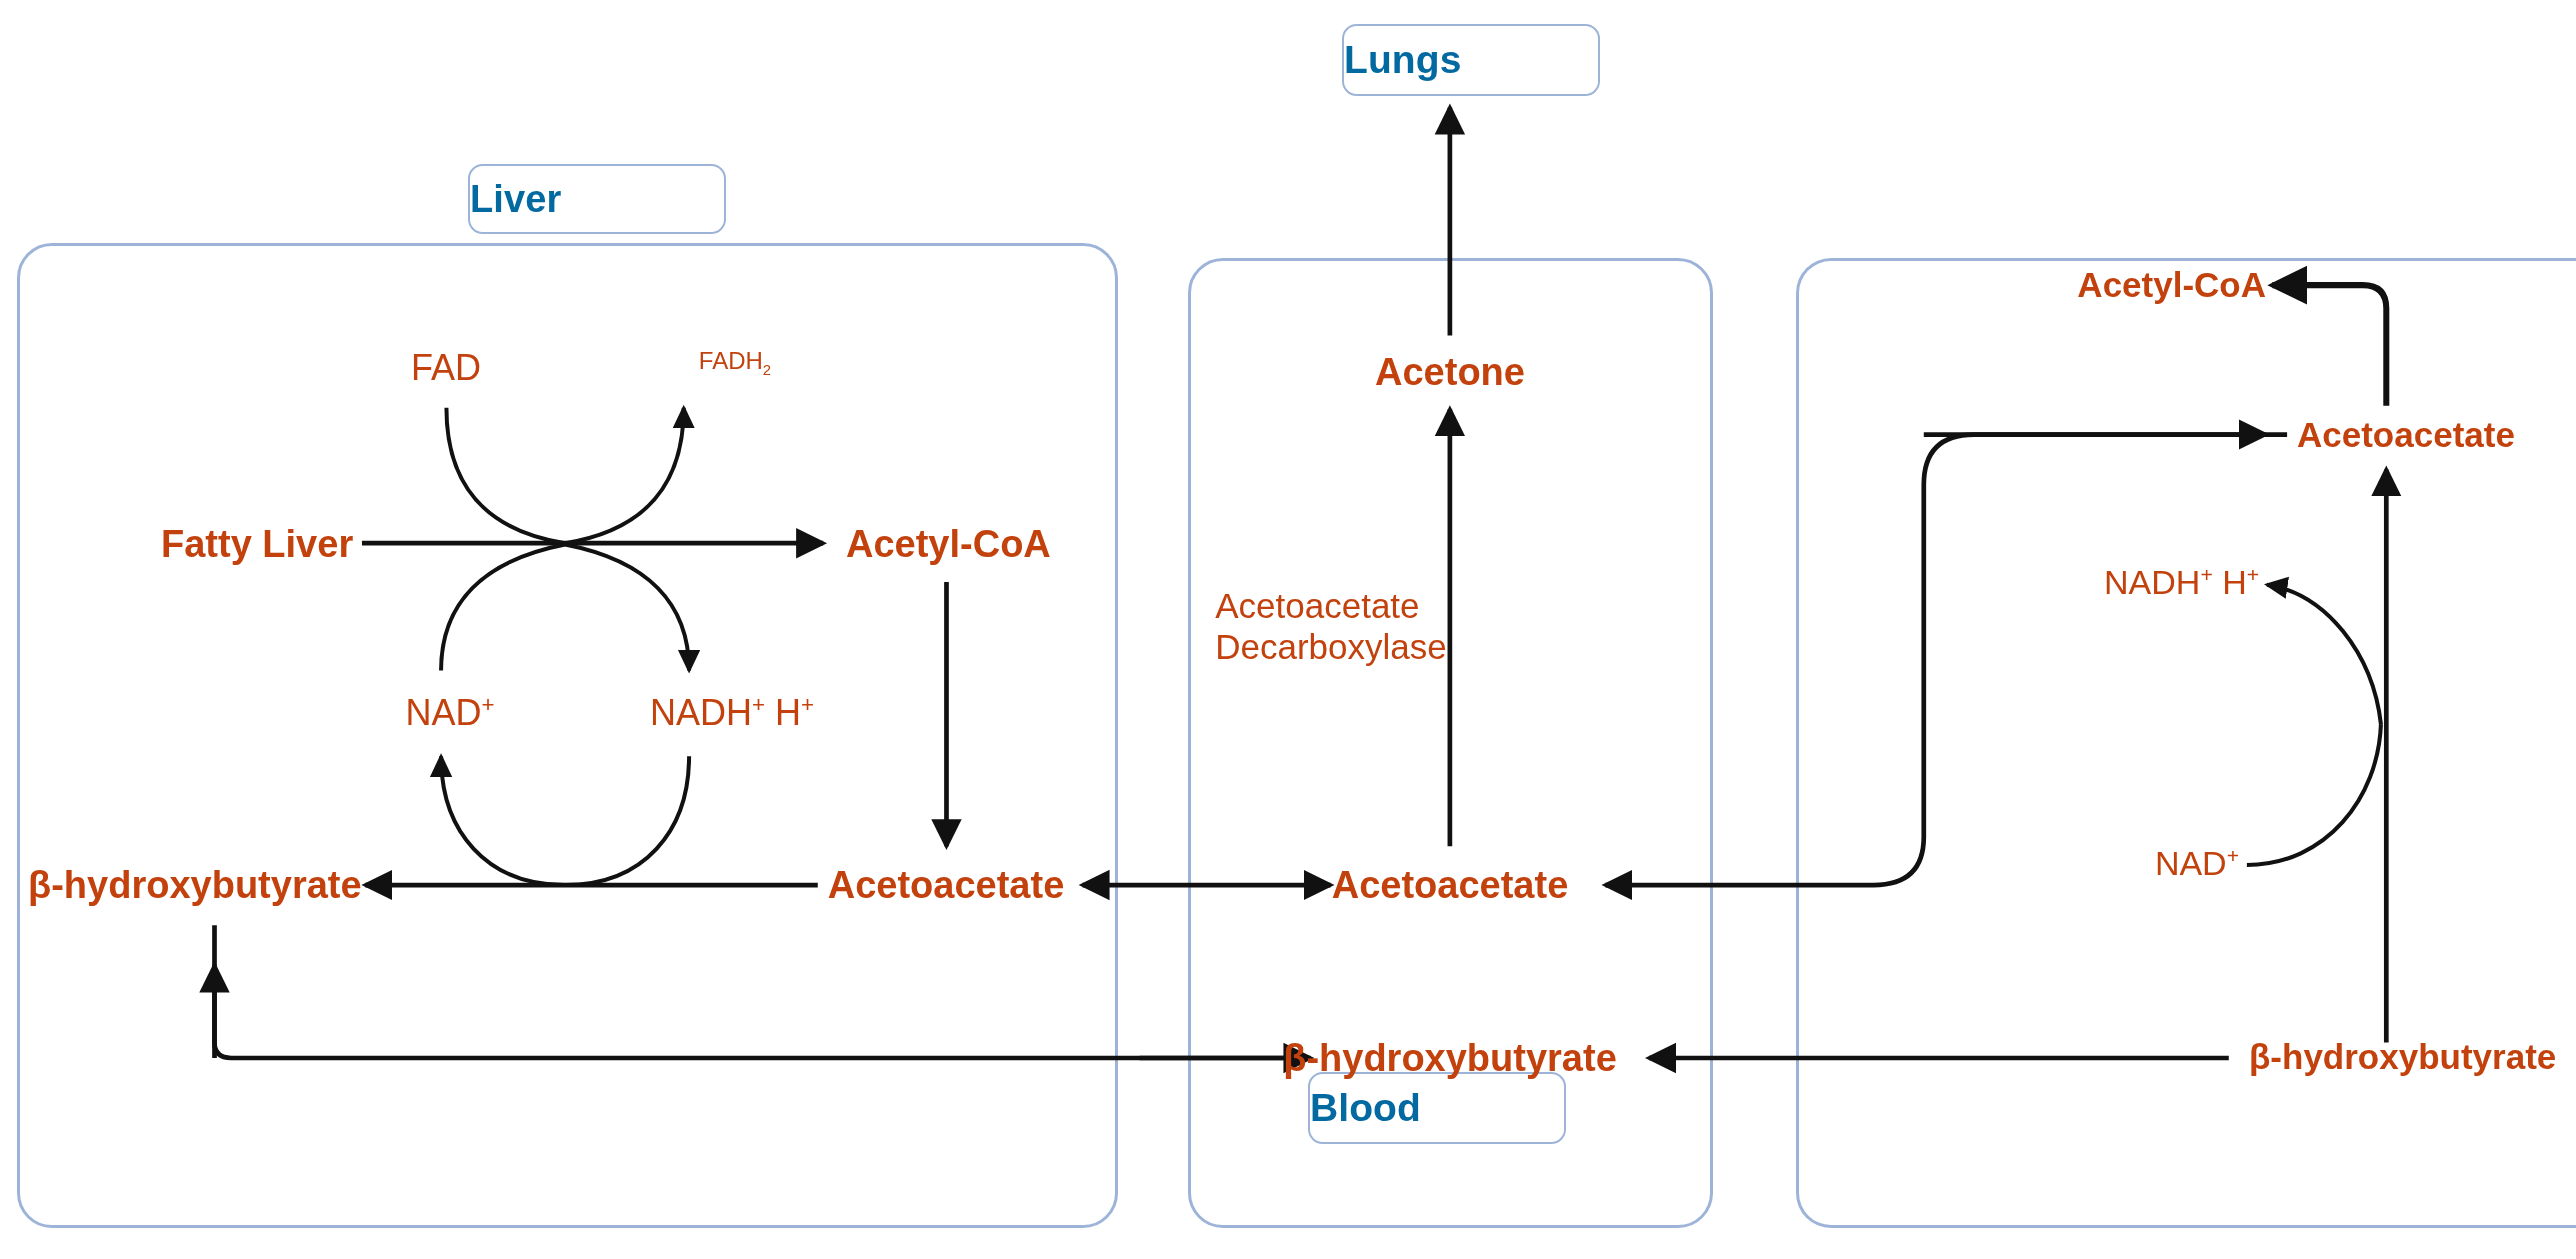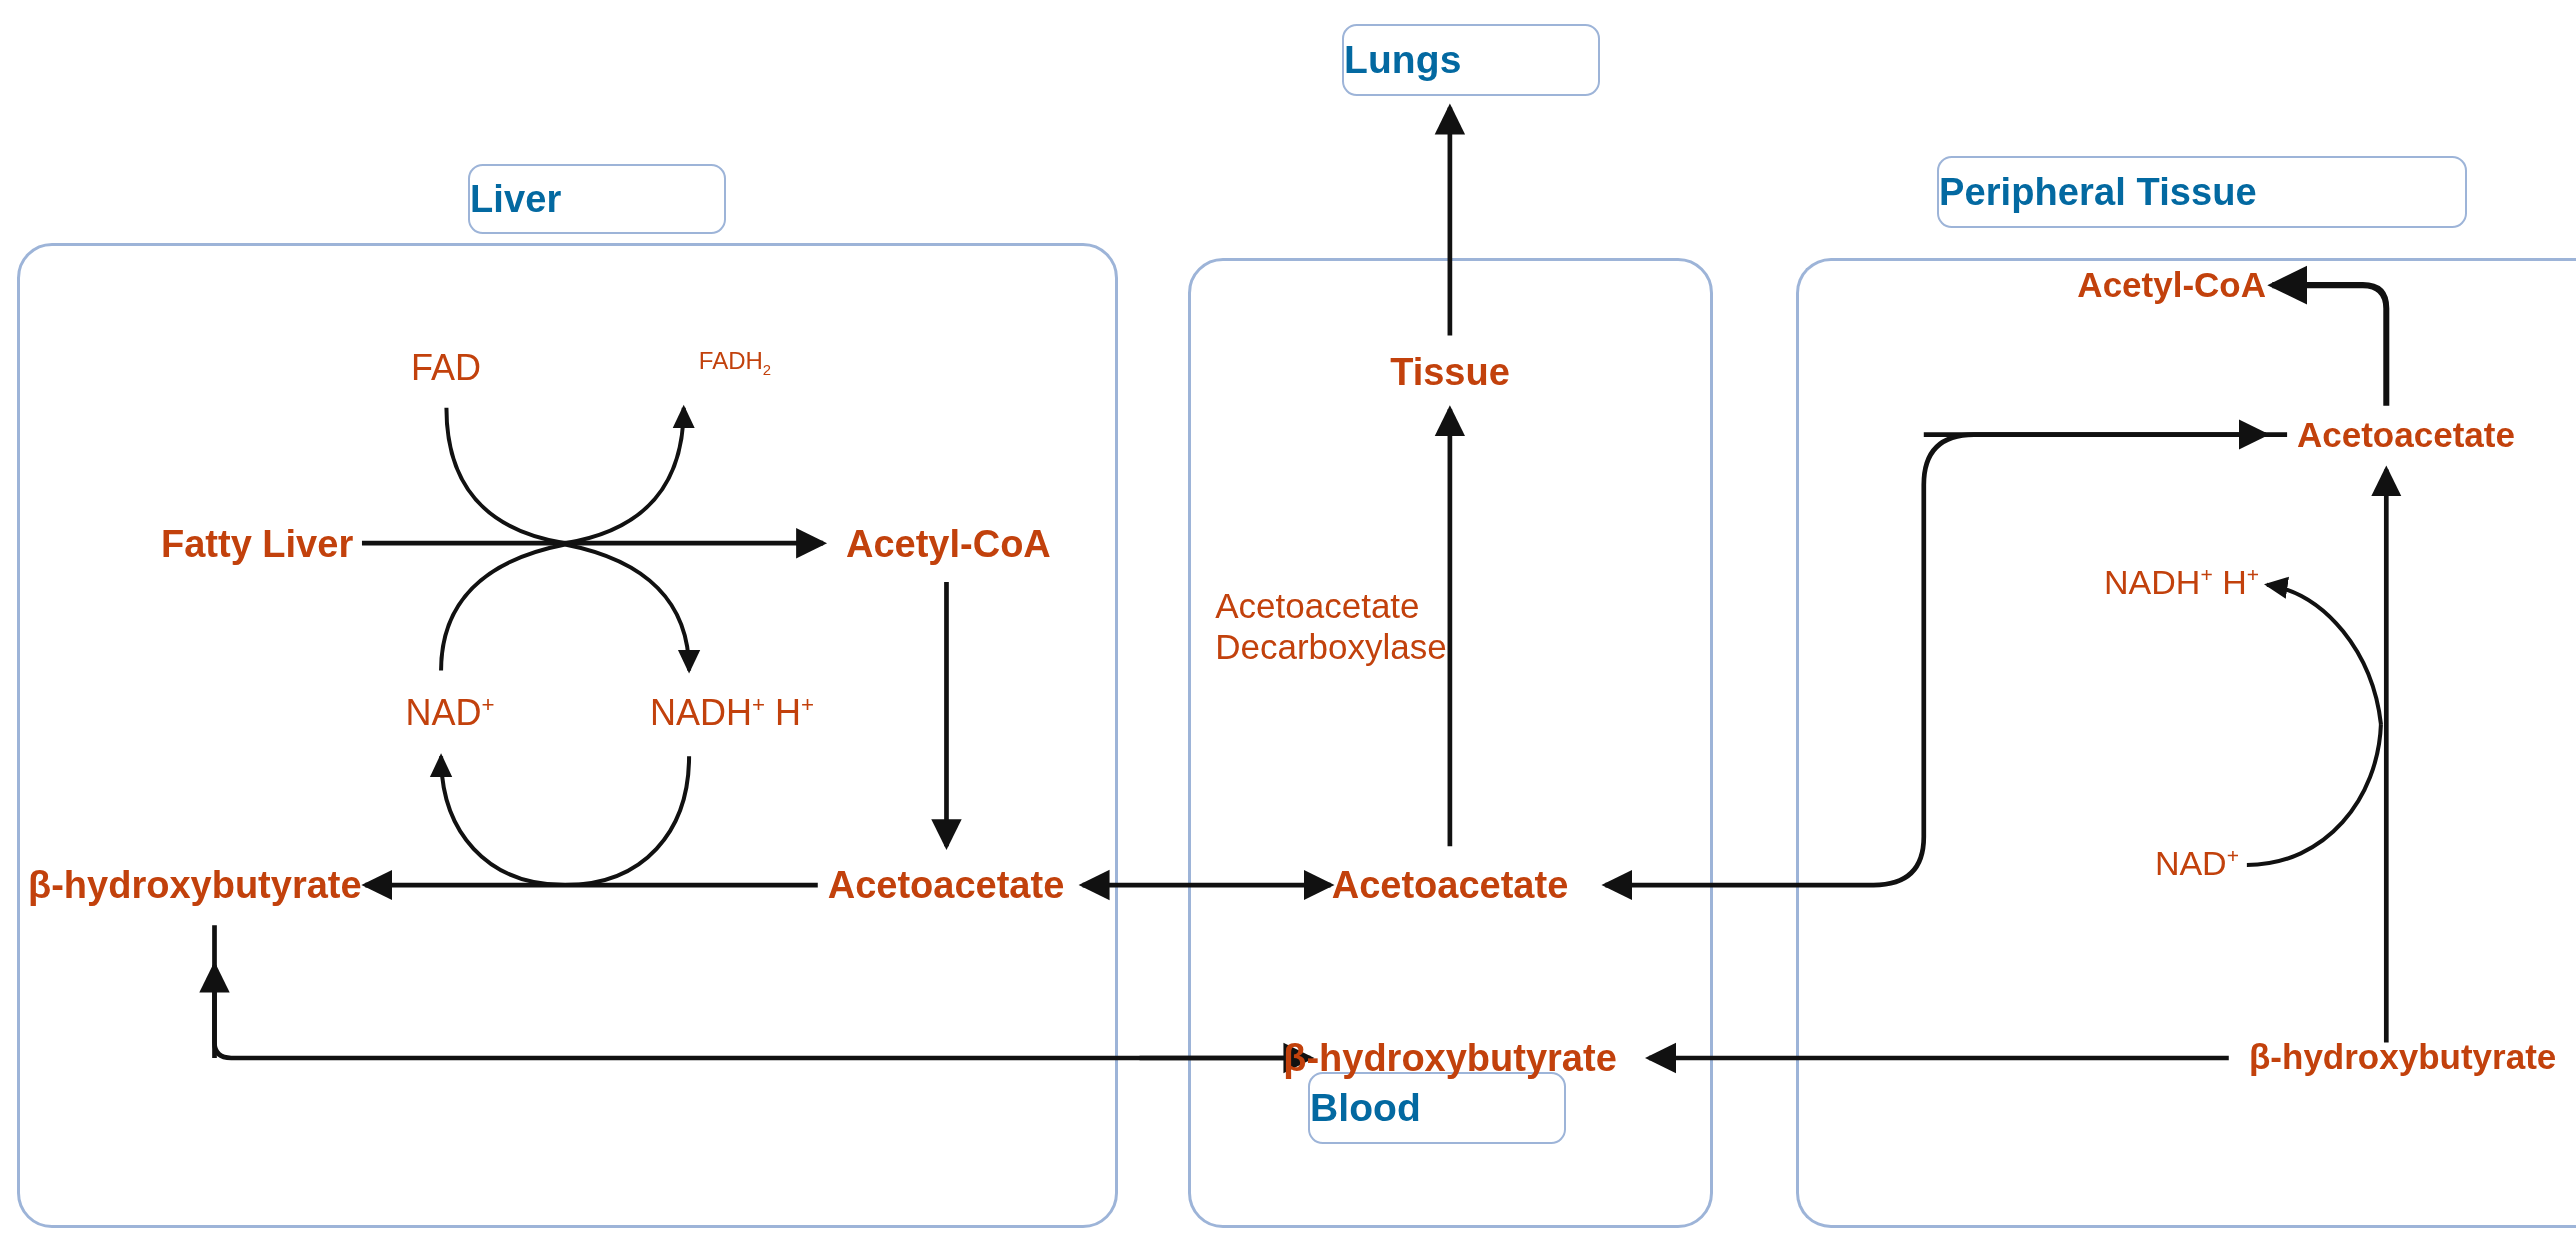--- a/index.html
+++ b/index.html
@@ -132,23 +132,20 @@
   </svg>
 
   <div class="chip" style="left:1342px; top:24px; width:258px; height:72px; font-size:39px;">
     <span>Lungs</span>
   </div>
 
   <div class="chip" style="left:468px; top:164px; width:258px; height:70px; font-size:38px;">
     <span>Liver</span>
   </div>
 
-  <div class="chip" style="left:1937px; top:156px; width:530px; height:72px; font-size:38px;">
-    <span>Peripheral Tissue</span>
-  </div>
 
   <div class="chip" style="left:1308px; top:1072px; width:258px; height:72px; font-size:39px;">
     <span>Blood</span>
   </div>
 
   <div class="lbl light ctr" style="left:446px; top:347px; font-size:36px;">
     <span>FAD</span>
   </div>
 
   <div class="lbl light ctr" style="left:715px; top:347px; font-size:24px;margin-left:20px;">
@@ -173,21 +170,21 @@
 
   <div class="lbl bold ctr" style="left:946px; top:863px; font-size:38px;">
     <span>Acetoacetate</span>
   </div>
 
   <div class="lbl bold" style="left:28px; top:863px; font-size:38px;">
     <span>β-hydroxybutyrate</span>
   </div>
 
   <div class="lbl bold ctr" style="left:1450px; top:350px; font-size:38px;">
-    <span>Tissue</span>
+    <span>Acetone</span>
   </div>
 
   <div class="lbl light ctr" style="left:1331px; top:585px; font-size:35px;">
     <div>Acetoacetate</div>
     <div>Decarboxylase</div>
   </div>
 
   <div class="lbl bold ctr" style="left:1450px; top:863px; font-size:38px;">
     <span>Acetoacetate</span>
   </div>

